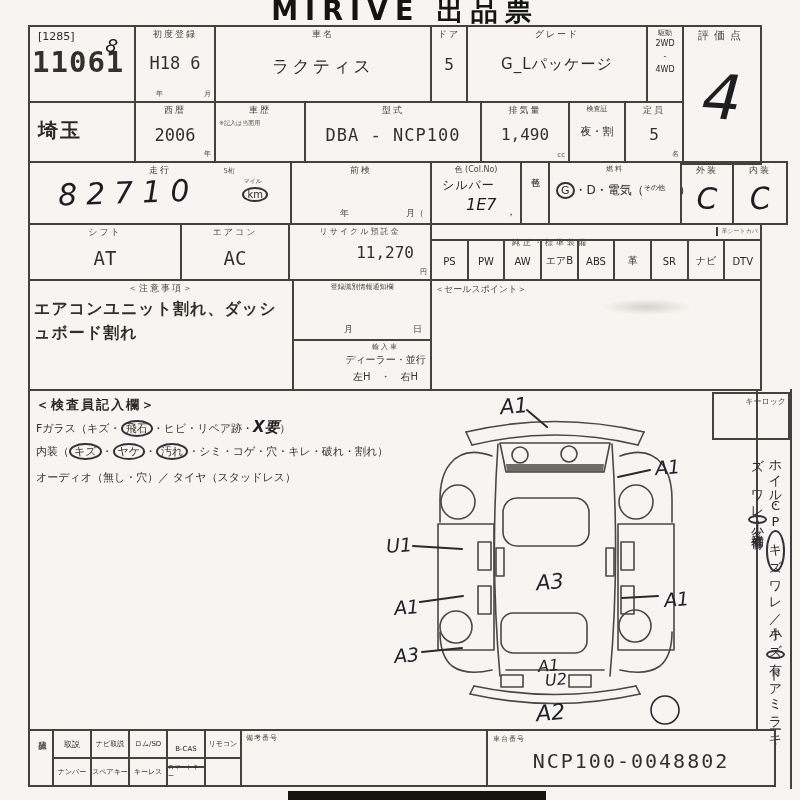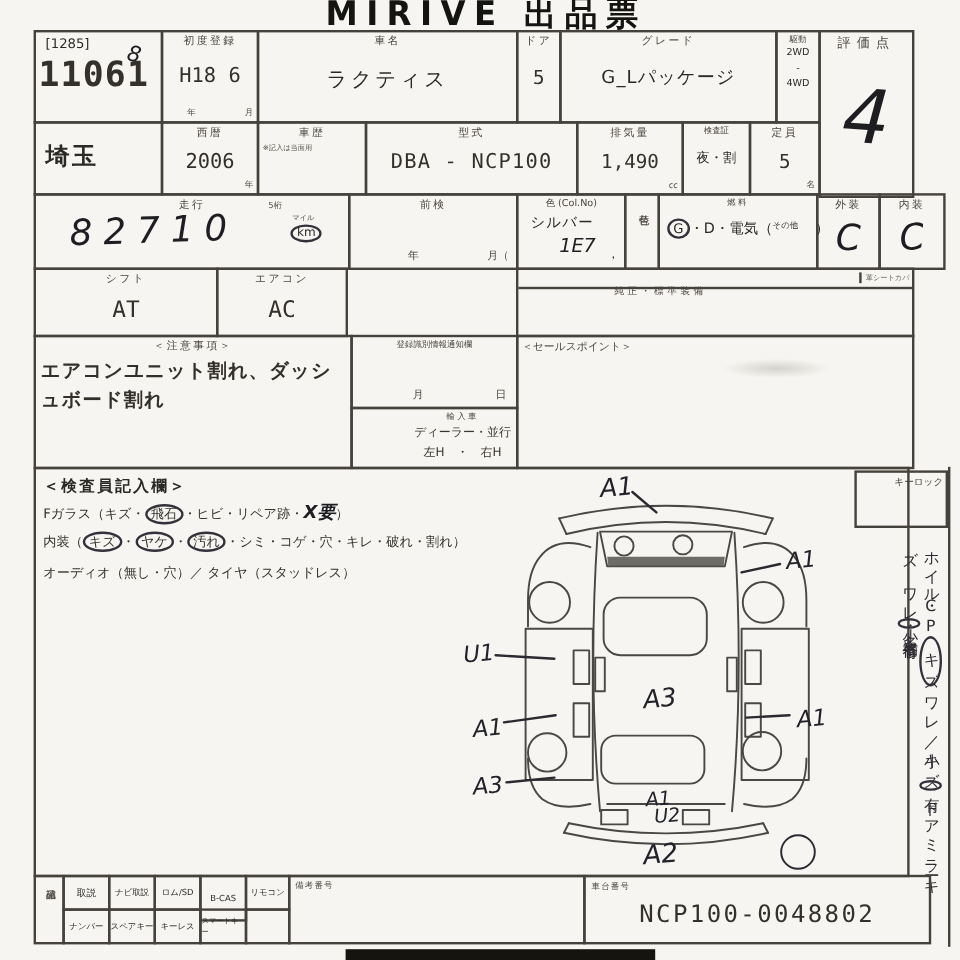--- a/index.html
+++ b/index.html
@@ -150,25 +150,41 @@
   <div class="c" style="left:28px;top:223px;width:154px;height:58px;">
     <span class="h">シフト</span>
     <div class="ctr v" style="margin-top:8px;font-size:19px;">AT</div>
   </div>
 
   <div class="c" style="left:180px;top:223px;width:110px;height:58px;">
     <span class="h">エアコン</span>
     <div class="ctr v" style="margin-top:8px;font-size:19px;">AC</div>
   </div>
 
+  <div class="c" style="left:288px;top:223px;width:144px;height:58px;">
+    <span class="h" style="font-size:8px;">リサイクル預託金</span>
+    <div class="v" style="margin-top:6px;font-size:16px;text-align:right;padding-right:16px;">11,270</div>
+    <span class="u">円</span>
+  </div>
 
   <div class="c" style="left:430px;top:223px;width:332px;height:58px;">
     <div style="height:14px;border-bottom:2px solid #45423c;position:relative;">
       <span class="abs" style="left:80px;top:12px;font-size:8px;letter-spacing:3px;color:#4a463f;text-align:right;">純正・標準装備</span>
       <span class="abs" style="right:2px;top:2px;font-size:6px;color:#6a665c;border-left:2px solid #45423c;padding-left:3px;">革シートカバ</span>
+    </div>
+    <div style="display:flex;height:40px;">
+      <div style="flex:1;border-right:2px solid #45423c;display:flex;align-items:center;justify-content:center;font-size:10px;">PS</div>
+      <div style="flex:1;border-right:2px solid #45423c;display:flex;align-items:center;justify-content:center;font-size:10px;">PW</div>
+      <div style="flex:1;border-right:2px solid #45423c;display:flex;align-items:center;justify-content:center;font-size:10px;">AW</div>
+      <div style="flex:1;border-right:2px solid #45423c;display:flex;align-items:center;justify-content:center;font-size:10px;">エアB</div>
+      <div style="flex:1;border-right:2px solid #45423c;display:flex;align-items:center;justify-content:center;font-size:10px;">ABS</div>
+      <div style="flex:1;border-right:2px solid #45423c;display:flex;align-items:center;justify-content:center;font-size:10px;">革</div>
+      <div style="flex:1;border-right:2px solid #45423c;display:flex;align-items:center;justify-content:center;font-size:10px;">SR</div>
+      <div style="flex:1;border-right:2px solid #45423c;display:flex;align-items:center;justify-content:center;font-size:10px;">ナビ</div>
+      <div style="flex:1;display:flex;align-items:center;justify-content:center;font-size:10px;">DTV</div>
     </div>
   </div>
 
   <div class="c" style="left:28px;top:279px;width:266px;height:112px;">
     <span class="h" style="font-size:9px;">＜注意事項＞</span>
     <div style="font-size:16px;font-weight:600;line-height:1.5;padding:2px 4px;letter-spacing:1px;color:#33302a;">エアコンユニット割れ、ダッシュボード割れ</div>
   </div>
 
   <div class="c" style="left:292px;top:279px;width:140px;height:62px;">
     <span class="h" style="font-size:7px;letter-spacing:0;">登録識別情報通知欄</span>

